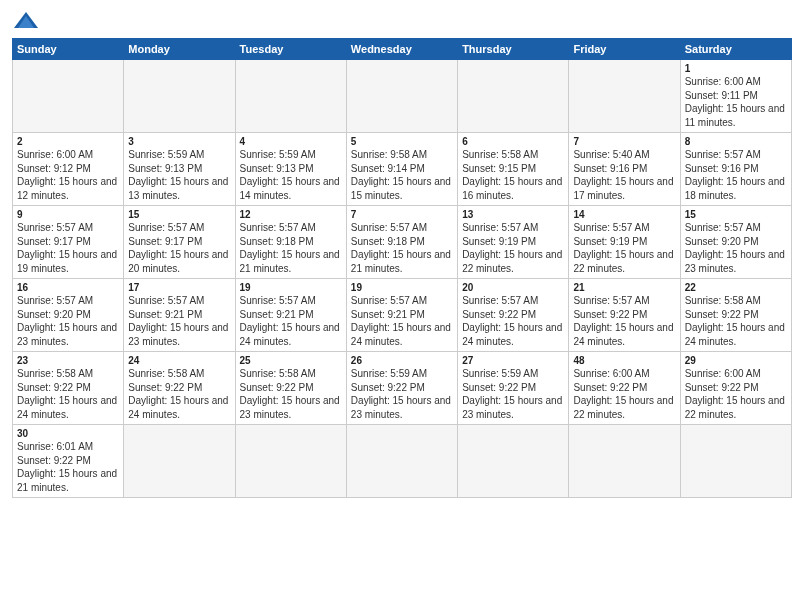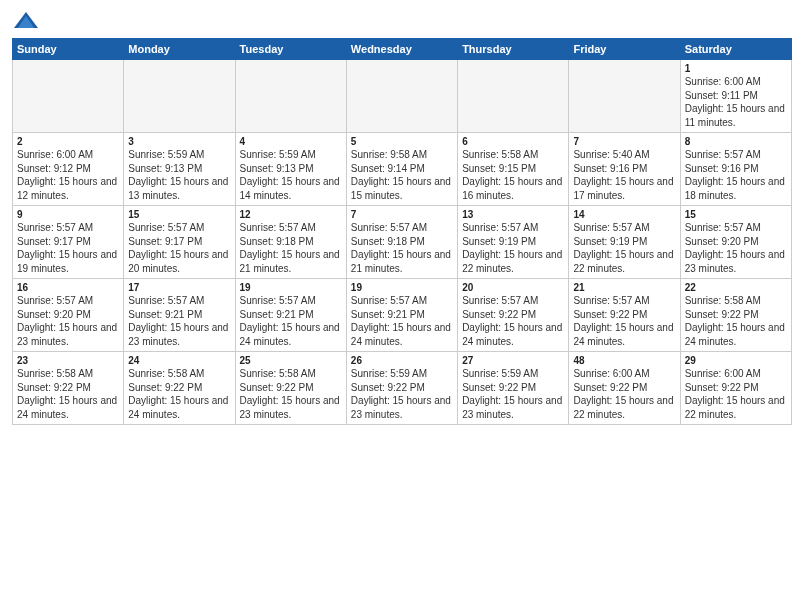--- a/index.html
+++ b/index.html
@@ -344,15 +344,30 @@
 and 22 minutes.</div>
           </td>
           <td>
             <span class="day-number">29</span>
             <div class="day-info">Sunrise: 6:00 AM
 Sunset: 9:22 PM
 Daylight: 15 hours
 and 22 minutes.</div>
           </td>
         </tr>
+        <tr>
+          <td class="last-row" style="height: 60px;">
+            <span class="day-number">30</span>
+            <div class="day-info">Sunrise: 6:01 AM
+Sunset: 9:22 PM
+Daylight: 15 hours
+and 21 minutes.</div>
+          </td>
+          <td class="empty last-row" style="height: 60px;"></td>
+          <td class="empty last-row" style="height: 60px;"></td>
+          <td class="empty last-row" style="height: 60px;"></td>
+          <td class="empty last-row" style="height: 60px;"></td>
+          <td class="empty last-row" style="height: 60px;"></td>
+          <td class="empty last-row" style="height: 60px;"></td>
+        </tr>
       </tbody>
   </table>
 </div>
 
 </body></html>

